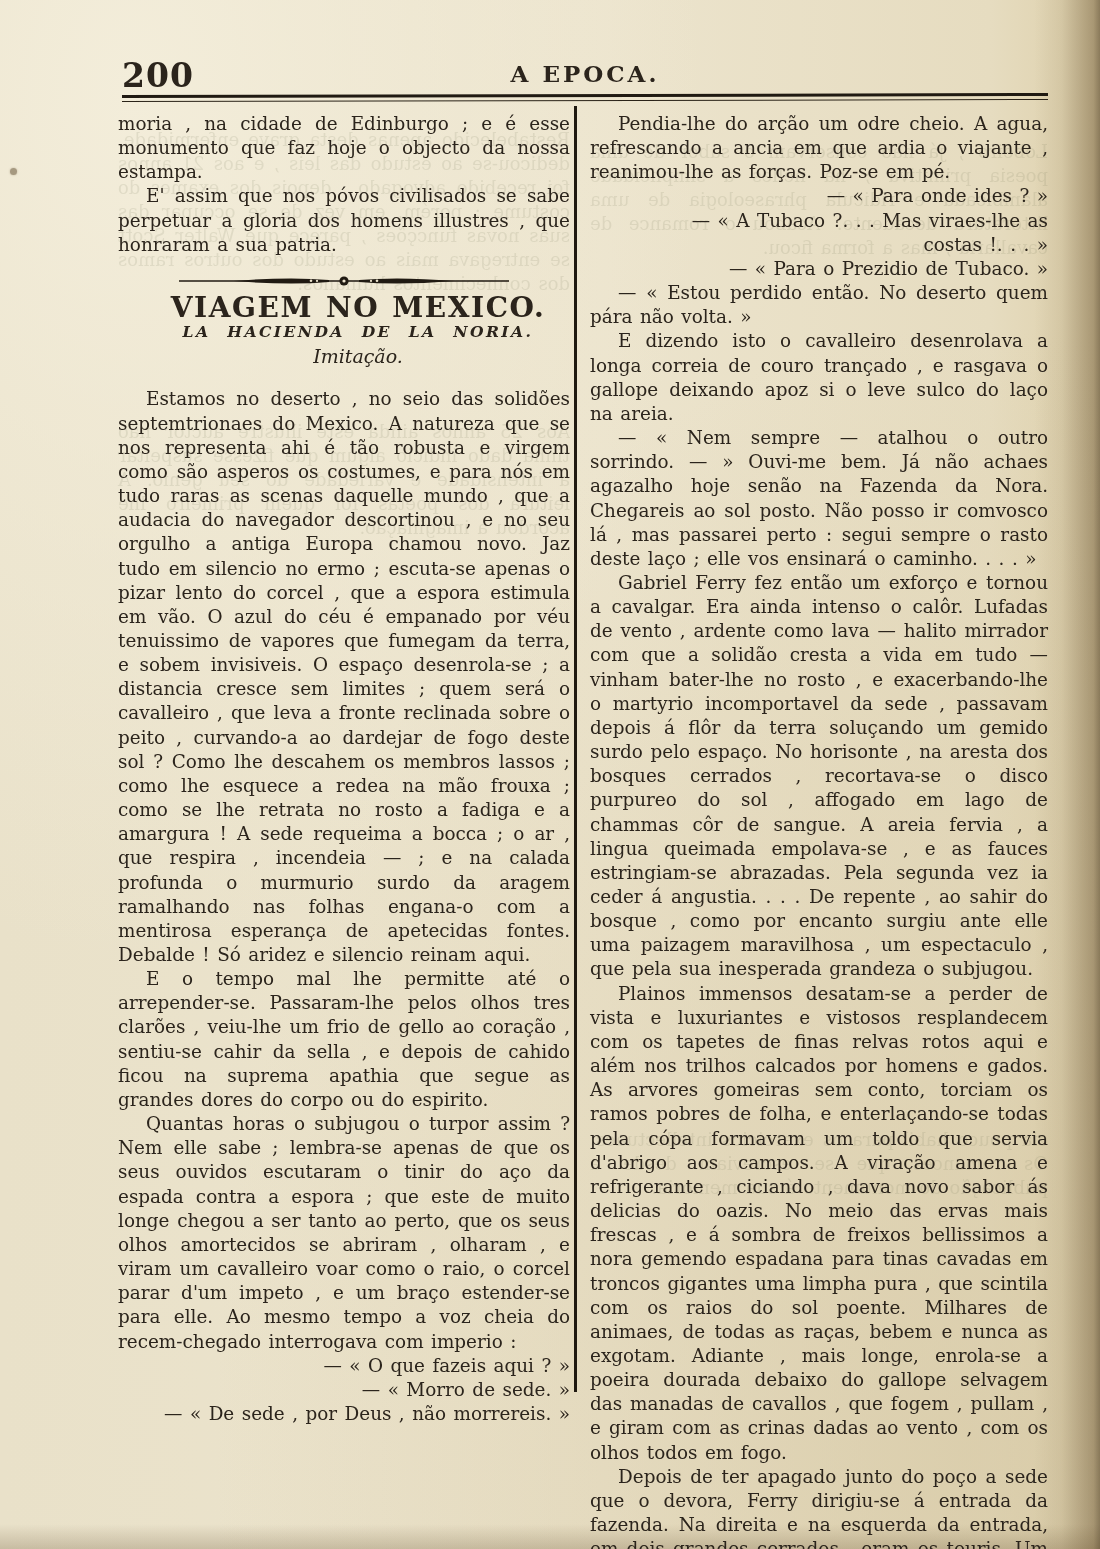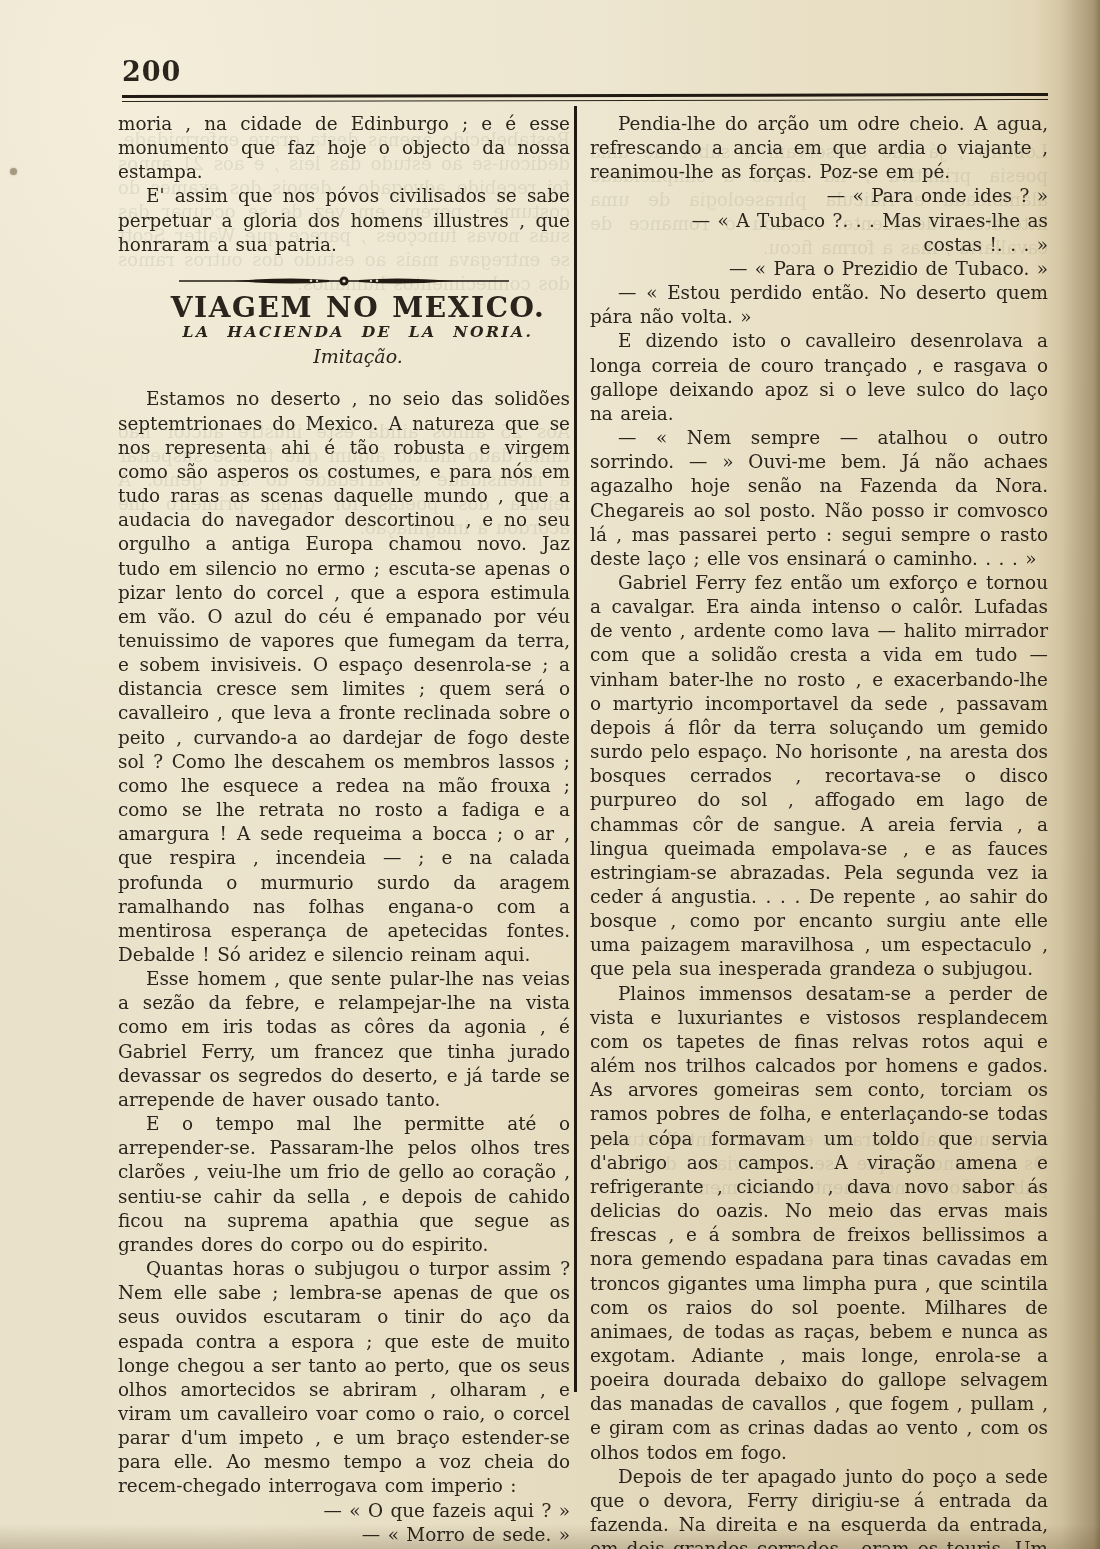--- a/index.html
+++ b/index.html
@@ -6,21 +6,21 @@
   .page{
     position:relative;width:1100px;height:1549px;overflow:hidden;
     font-family:"DejaVu Serif", serif;color:#2b241c;
     background:
       linear-gradient(90deg, rgba(0,0,0,0) 94%, rgba(107,86,52,.10) 96.5%, rgba(96,74,41,.42) 99.4%, rgba(70,52,26,.55) 100%),
       linear-gradient(0deg, rgba(98,78,45,.25) 0%, rgba(98,78,45,0) 1.6%),
       radial-gradient(ellipse at 12% 6%, #f3edda 0%, rgba(243,237,218,0) 42%),
       radial-gradient(ellipse at 88% 94%, rgba(214,200,164,.7) 0%, rgba(214,200,164,0) 55%),
       linear-gradient(90deg,#e9e1c9 0%, #ece4cd 55%, #e6dcc0 90%, #ddcfa9 100%);
   }
-  .page-number{position:absolute;left:122px;top:56px;font-size:27px;font-weight:bold;letter-spacing:1px;}
+  .page-number{position:absolute;left:122px;top:56px;font-size:33px;font-weight:bold;letter-spacing:1px;}
   .masthead{position:absolute;left:122px;top:60px;width:926px;text-align:center;font-size:23px;font-weight:bold;letter-spacing:3px;}
   .rule-top-thick{position:absolute;left:122px;top:94px;width:926px;height:3.4px;background:#201a12;transform:rotate(-0.12deg);}
   .rule-top-thin{position:absolute;left:122px;top:100px;width:926px;height:1.4px;background:#2a2318;transform:rotate(-0.12deg);}
   .rule-vertical{position:absolute;left:574px;top:106px;width:2.6px;height:1286px;background:#1f1910;}
   .col{position:absolute;top:112px;text-align:justify;font-size:18.4px;line-height:24.15px;word-spacing:1.6px;z-index:2;}
   .col-left{left:118px;width:452px;}
   .col-right{left:590px;width:458px;}
   .col p{margin:0;text-indent:28px;}
   p.noindent{text-indent:0;}
   p.dialogue{text-indent:44px;text-align:right;}
@@ -44,20 +44,21 @@
 <div class="page">
 
   <div class="ghost g1">Restabelecido apenas desta grave enfermidade, dedicou-se ao estudo das leis , e aos 21 annos foi recebido advogado , depois dos exames do costume : porém, em vez de se occupar das suas novas funcções , parece que Walter Scott se entregava mais ao estudo dos outros ramos dos conhecimentos humanos.</div>
   <div class="ghost g2">Aos 25 annos ainda este illustre auctor não tinha dado indicio algum que fizesse suspeitar a intensidade e variedade do seu genio. A leitura dos poetas foi quem primeiro lhe acordou a imaginação.</div>
   <div class="ghost g3">Lobeiro , já não conservam o sabor de uma poesia primitiva ; ha nelles a simplicidade alambicada e ridicula phraseologia de uma litteratura decadente. Acabou o romance de cavallaria , mas a forma ficou.</div>
   <div class="ghost g4">cia pouco habil para os exercicios intellectuaes. Os romances que se escreviam desde a publicação do monumento á sua memoria.</div>
 
   <div class="page-hole"></div>
 
   <div class="page-number">200</div>
+  <div class="masthead">A EPOCA.</div>
   <div class="rule-top-thick"></div>
   <div class="rule-top-thin"></div>
   <div class="rule-vertical"></div>
 
   <div class="col col-left">
     <p class="noindent">moria , na cidade de Edinburgo ; e é esse monumento que faz hoje o objecto da nossa estampa.</p>
     <p>E' assim que nos póvos civilisados se sabe perpetuar a gloria dos homens illustres , que honraram a sua patria.</p>
 
     <div class="ornament-wrap">
       <svg width="330" height="18" viewBox="0 0 330 18">
@@ -71,21 +72,20 @@
         <circle cx="192" cy="8.9" r="1.1" fill="#ece4cd"></circle>
         <circle cx="198" cy="8.8" r="1.3" fill="#ece4cd"></circle>
       </svg>
     </div>
 
     <p class="article-title">VIAGEM NO MEXICO.</p>
     <p class="article-subtitle">LA HACIENDA DE LA NORIA.</p>
     <p class="article-note">Imitação.</p>
 
     <p class="first-body">Estamos no deserto , no seio das solidões septemtrionaes do Mexico. A natureza que se nos representa ahi é tão robusta e virgem como são asperos os costumes, e para nós em tudo raras as scenas daquelle mundo , que a audacia do navegador descortinou , e no seu orgulho a antiga Europa chamou novo. Jaz tudo em silencio no ermo ; escuta-se apenas o pizar lento do corcel , que a espora estimula em vão. O azul do céu é empanado por véu tenuissimo de vapores que fumegam da terra, e sobem invisiveis. O espaço desenrola-se ; a distancia cresce sem limites ; quem será o cavalleiro , que leva a fronte reclinada sobre o peito , curvando-a ao dardejar de fogo deste sol ? Como lhe descahem os membros lassos ; como lhe esquece a redea na mão frouxa ; como se lhe retrata no rosto a fadiga e a amargura ! A sede requeima a bocca ; o ar , que respira , incendeia — ; e na calada profunda o murmurio surdo da aragem ramalhando nas folhas engana-o com a mentirosa esperança de apetecidas fontes. Debalde ! Só aridez e silencio reinam aqui.</p>
-    <p>Esse homem , que sente pular-lhe nas veias a sezão da febre, e relampejar-lhe na vista como em iris todas as côres da agonia , é Gabriel Ferry, um francez que tinha jurado devassar os segredos do deserto, e já tarde se arrepende de haver ousado tanto.</p>
     <p>E o tempo mal lhe permitte até o arrepender-se. Passaram-lhe pelos olhos tres clarões , veiu-lhe um frio de gello ao coração , sentiu-se cahir da sella , e depois de cahido ficou na suprema apathia que segue as grandes dores do corpo ou do espirito.</p>
     <p>Quantas horas o subjugou o turpor assim ? Nem elle sabe ; lembra-se apenas de que os seus ouvidos escutaram o tinir do aço da espada contra a espora ; que este de muito longe chegou a ser tanto ao perto, que os seus olhos amortecidos se abriram , olharam , e viram um cavalleiro voar como o raio, o corcel parar d'um impeto , e um braço estender-se para elle. Ao mesmo tempo a voz cheia do recem-chegado interrogava com imperio :</p>
     <p class="dialogue">— « O que fazeis aqui ? »</p>
     <p class="dialogue">— « Morro de sede. »</p>
     <p class="dialogue">— « De sede , por Deus , não morrereis. »</p>
   </div>
 
   <div class="col col-right">
     <p>Pendia-lhe do arção um odre cheio. A agua, refrescando a ancia em que ardia o viajante , reanimou-lhe as forças. Poz-se em pé.</p>
     <p class="dialogue">— « Para onde ides ? »</p>

